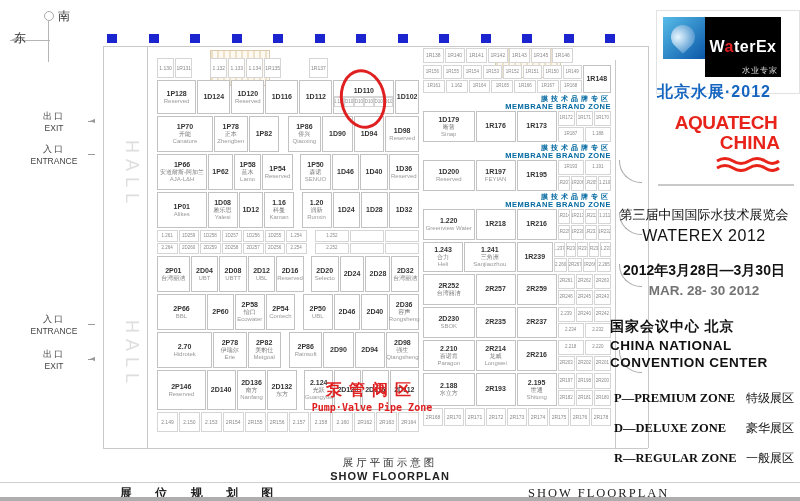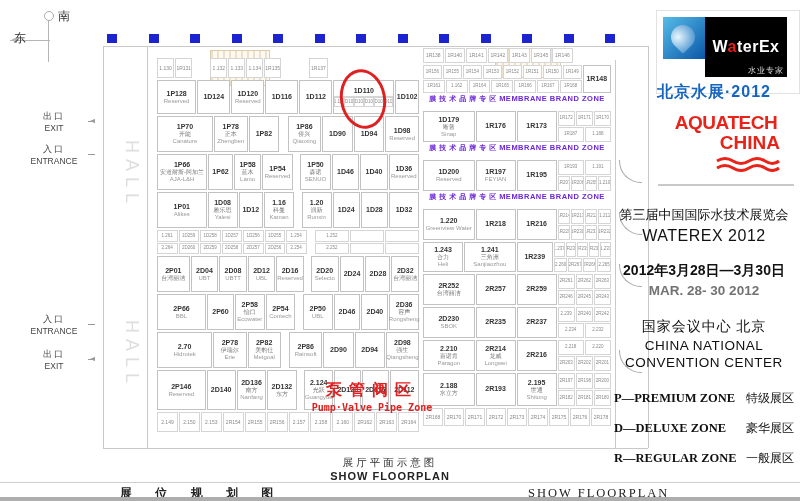--- a/index.html
+++ b/index.html
@@ -43,62 +43,62 @@
   .ben{font-size:6px;color:#999;line-height:1.1;white-space:nowrap;}
   .bsub{display:flex;width:100%;border-top:1px solid #d5d5d5;margin-top:1px;}
   .bsub .smcell{height:8px;}
   .gapcell{background:transparent;}
   .smgrid{display:flex;flex-direction:column;gap:1px;min-width:0;}
   .smgrid .smrow{display:flex;flex:1;gap:1px;}
   .smcell{flex:1;border:1px solid #d5d5d5;background:#fff;font-size:4.5px;color:#8a8a8a;
           display:flex;align-items:center;justify-content:center;overflow:hidden;min-width:0;line-height:1;}
   .sm1{display:flex;gap:1px;min-width:0;}
   .sm1 .smcell{font-size:5px;}
-  .zonerow{display:flex;flex-direction:row;align-items:flex-start;justify-content:center;color:#6d28d9;}
+  .zonerow{display:flex;flex-direction:column;align-items:flex-end;justify-content:center;color:#0369a1;}
   .zcn{font-size:7px;font-weight:700;letter-spacing:3px;line-height:1.15;}
   .zen{font-size:7.5px;font-weight:700;letter-spacing:.5px;line-height:1.15;}
 
   
   .redcircle{position:absolute;left:6px;top:-12px;width:40px;height:54px;border:3px solid #e02020;
              border-radius:50%;transform:rotate(-10deg);z-index:9;pointer-events:none;}
   .circlelabel{position:absolute;left:103%;top:-4px;z-index:10;font-family:"Liberation Serif",serif;
                font-size:19px;font-weight:700;color:#e02020;letter-spacing:3px;white-space:nowrap;}
   .pump{position:absolute;left:92px;top:322px;width:246px;text-align:center;z-index:8;color:#e02020;}
   .pump .p-cn{font-family:"Liberation Serif",serif;font-size:16px;font-weight:700;letter-spacing:7px;}
   .pump .p-en{font-family:"DejaVu Sans Mono",monospace;font-size:10px;font-weight:700;margin-top:1px;}
 
   
   .caption{position:absolute;left:300px;top:456px;width:180px;text-align:center;}
   .cap-cn{font-family:"Liberation Serif",serif;font-size:10.5px;color:#333;letter-spacing:3px;}
   .cap-en{font-size:11px;font-weight:600;color:#222;letter-spacing:1px;}
 
   
   .wx-card{position:absolute;left:656px;top:10px;width:142px;height:82px;border:1px solid #e2e2e2;background:#fff;}
-  .wx-row{display:flex;margin:6px 12px 0 6px;height:60px;}
+  .wx-row{display:flex;margin:6px 18px 0 6px;height:60px;}
   .wx-drop{width:42px;height:42px;background:linear-gradient(135deg,#57bce8,#0a57a8);position:relative;flex:none;}
   .wx-drop::after{content:'';position:absolute;left:8px;top:8px;width:24px;height:24px;border-radius:50% 50% 50% 8%;
                   background:radial-gradient(circle at 35% 35%,#e8f7ff,#2b7fc4);transform:rotate(-45deg);}
   .wx-black{flex:1;background:#000;color:#fff;position:relative;display:flex;align-items:center;justify-content:center;}
   .wx-word{font-size:16px;font-weight:700;letter-spacing:.5px;}
   .wx-word .a-red{color:#e02020;}
   .wx-tag{position:absolute;right:3px;bottom:1px;font-size:8px;color:#ddd;letter-spacing:1px;}
   .wx-event{margin-top:5px;font-size:16px;font-weight:700;color:#1565c0;letter-spacing:1px;}
 
   .aq-card{position:absolute;left:658px;top:104px;width:136px;height:80px;background:#fff;border-bottom:2px solid #c9c9c9;}
   .aq-line1{font-size:19px;font-weight:700;color:#e8231a;letter-spacing:-.5px;text-align:center;margin-top:8px;}
   .aq-line2{font-size:19px;font-weight:700;color:#e8231a;text-align:right;padding-right:14px;margin-top:-2px;}
   .aq-waves{display:block;margin:2px 14px 0 auto;}
 
   .info{position:absolute;left:610px;top:206px;width:188px;text-align:center;}
   .t-cn{font-family:"Liberation Serif",serif;font-size:13px;color:#111;white-space:nowrap;}
   .t-en{font-size:16px;color:#111;margin-top:3px;letter-spacing:.5px;}
   .dates{position:absolute;left:610px;top:262px;width:188px;text-align:center;}
   .d-cn{font-size:14px;font-weight:700;color:#111;white-space:nowrap;}
   .d-en{font-size:13.5px;font-weight:700;color:#737373;margin-top:3px;}
-  .venue{position:absolute;left:610px;top:318px;width:188px;text-align:center;}
+  .venue{position:absolute;left:610px;top:318px;width:188px;font-weight:bold;}
   .v-cn{font-family:"Liberation Serif",serif;font-size:14px;color:#111;letter-spacing:1px;}
   .v-en{font-size:13.5px;color:#111;margin-top:2px;letter-spacing:.5px;}
 
   .legend{position:absolute;left:614px;top:390px;width:180px;}
   .l-row{display:flex;justify-content:space-between;align-items:baseline;margin-bottom:13px;}
   .l-en{font-family:"Liberation Serif",serif;font-size:12.5px;font-weight:700;color:#111;}
   .l-cn{font-family:"Liberation Serif",serif;font-size:12px;color:#111;}
 
   
   .hr{position:absolute;left:0;top:482px;width:800px;height:1px;background:#cfcfcf;}

